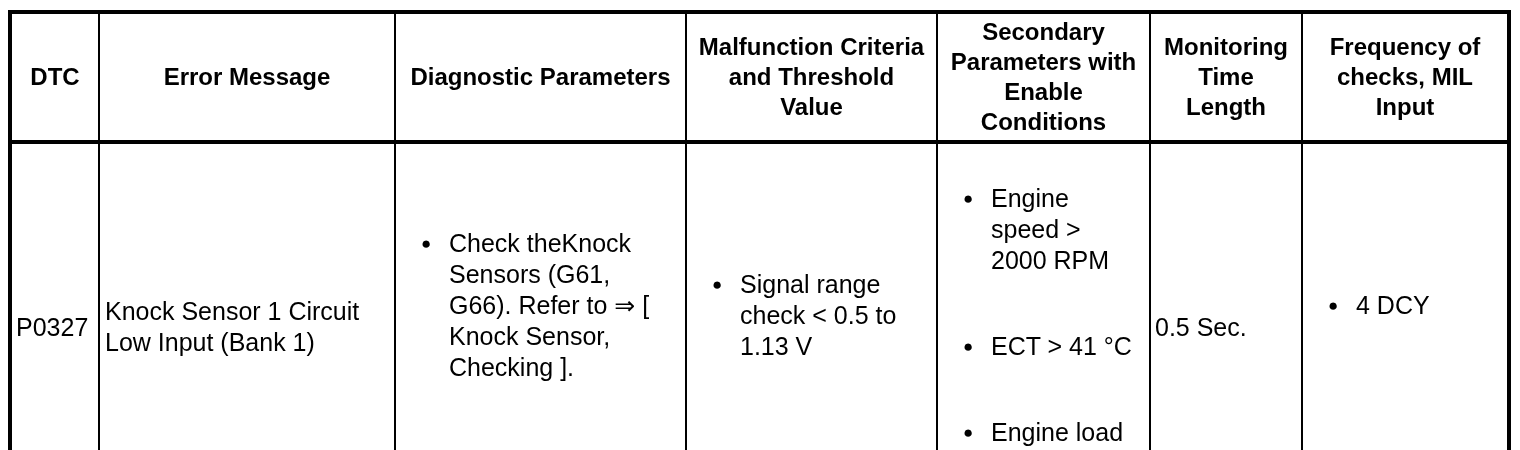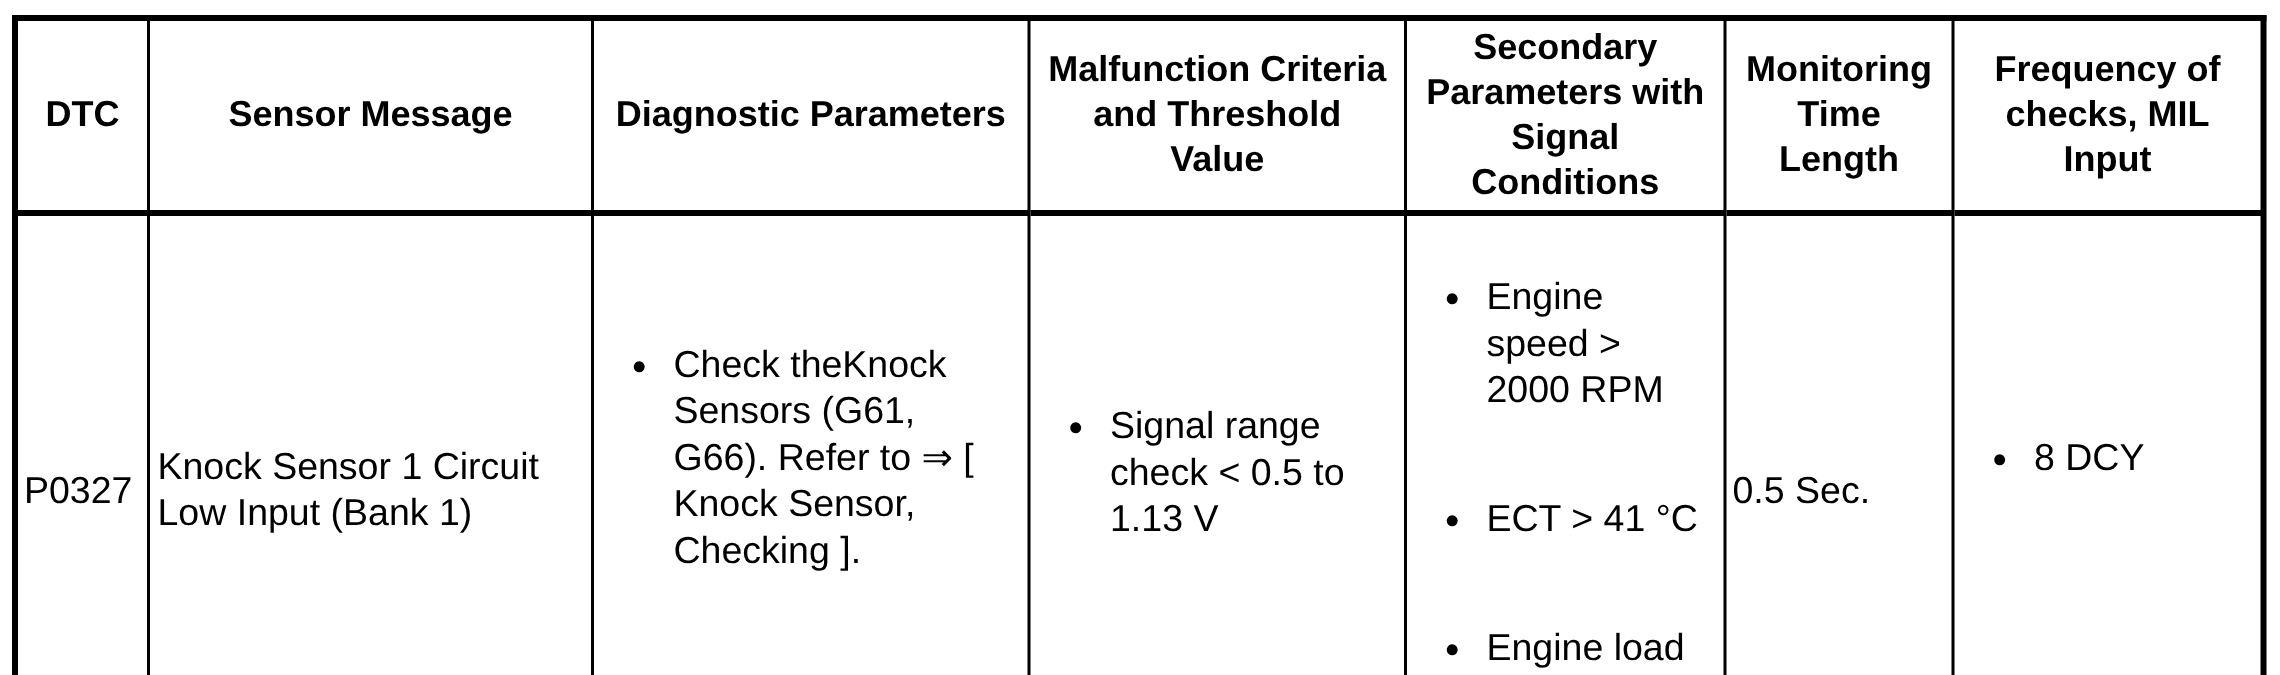--- a/index.html
+++ b/index.html
@@ -86,28 +86,28 @@
       <col style="width:296px">
       <col style="width:291px">
       <col style="width:251px">
       <col style="width:213px">
       <col style="width:152px">
       <col style="width:207px">
     </colgroup>
     <thead>
       <tr>
         <th>DTC</th>
-        <th>Sensor Message</th>
+        <th>Error Message</th>
         <th>Diagnostic Parameters</th>
         <th>Malfunction Criteria
 and Threshold
 Value</th>
         <th>Secondary
 Parameters with
-Signal
+Enable
 Conditions</th>
         <th>Monitoring
 Time
 Length</th>
         <th>Frequency of
 checks, MIL
 Input</th>
       </tr>
     </thead>
     <tbody>
@@ -153,19 +153,19 @@
             <span class="bullet-text">Engine load
 &gt; 30%</span>
           </div>
         </td>
 
         <td class="cell-monitoring">0.5 Sec.</td>
 
         <td>
           <div class="bullet-item shift-22">
             <span class="bullet">●</span>
-            <span class="bullet-text">8 DCY</span>
+            <span class="bullet-text">4 DCY</span>
           </div>
         </td>
       </tr>
     </tbody>
   </table>
 </div>
 
 </body></html>

